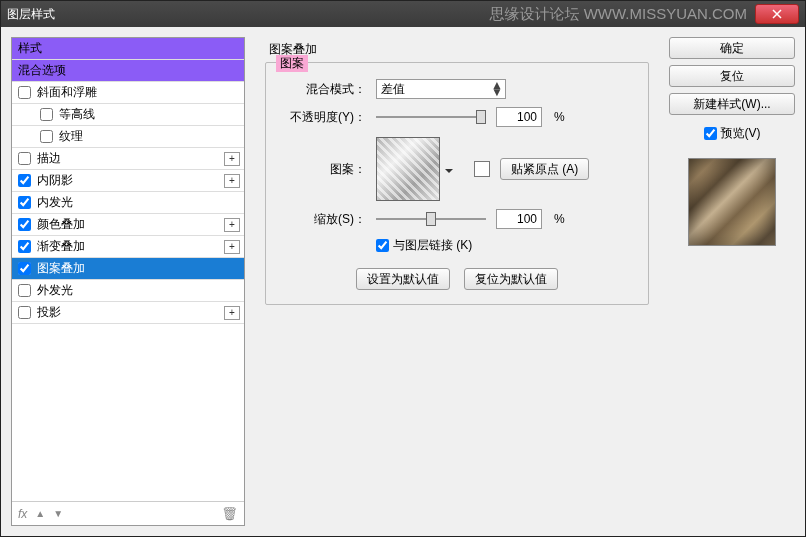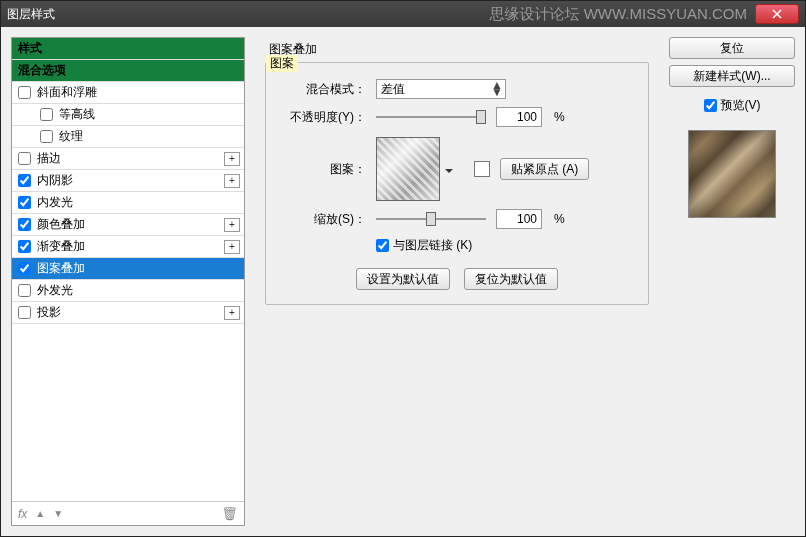--- a/index.html
+++ b/index.html
@@ -5,31 +5,31 @@
 *{box-sizing:border-box;margin:0;padding:0;font-family:"Microsoft YaHei",SimSun,sans-serif;font-size:12px}
 body{background:#535353;width:806px;height:537px;overflow:hidden}
 .window{width:806px;height:537px;background:#e8e8e8;border:1px solid #222;position:relative}
 .titlebar{height:26px;background:linear-gradient(#4a4a4a,#3a3a3a);color:#fff;display:flex;align-items:center;padding:0 6px;position:relative}
 .titlebar .title{flex:1}
 .watermark{color:#999;font-size:15px;margin-right:8px}
 .close-btn{width:44px;height:20px;background:linear-gradient(#e67,#c33);border:1px solid #a22;border-radius:3px;color:#fff;display:flex;align-items:center;justify-content:center;cursor:pointer}
 .body{display:flex;height:calc(100% - 26px);padding:10px;gap:10px;background:#f0f0f0}
 .left-panel{width:234px;background:#fff;border:1px solid #999;display:flex;flex-direction:column}
 .left-item{height:22px;display:flex;align-items:center;padding:0 6px;border-bottom:1px solid #ddd;cursor:pointer;position:relative}
-.left-item.header{background:#15803d;font-weight:bold}
+.left-item.header{background:#8b5cf6;font-weight:normal}
 .left-item.sub{padding-left:28px}
 .left-item input[type=checkbox]{margin-right:6px}
 .left-item.selected{background:#1a7dd4;color:#fff}
 .plus-btn{position:absolute;right:4px;width:16px;height:14px;border:1px solid #999;background:#fff;display:flex;align-items:center;justify-content:center;font-size:10px;cursor:pointer;color:#333}
 .left-footer{margin-top:auto;height:24px;border-top:1px solid #ccc;display:flex;align-items:center;padding:0 6px;gap:8px;color:#888}
 .fx{font-style:italic;font-weight:normal}
 .center-panel{flex:1;padding:4px 10px}
 .group-title{margin-bottom:4px;padding-left:4px}
 .group-box{border:1px solid #bbb;border-radius:2px;padding:8px 14px 14px;position:relative;background:#f0f0f0}
-.group-label{position:absolute;top:-8px;left:0;background:#fef9c3;padding:0 4px}
+.group-label{position:absolute;top:-8px;left:10px;background:#f9a8d4;padding:0 4px}
 .row{display:flex;align-items:center;margin:8px 0;gap:10px}
 .row-label{width:86px;text-align:right}
 .select{width:130px;height:20px;border:1px solid #999;background:#fff;display:flex;align-items:center;padding:0 4px;position:relative}
 .select .arrows{position:absolute;right:2px;display:flex;flex-direction:column;font-size:7px;line-height:7px;color:#444}
 .slider{width:110px;height:18px;position:relative;display:flex;align-items:center}
 .slider-track{height:2px;background:#999;width:100%}
 .slider-thumb{position:absolute;width:10px;height:14px;background:#ddd;border:1px solid #666;top:2px}
 .num-input{width:46px;height:20px;border:1px solid #999;background:#fff;text-align:right;padding:0 4px;display:flex;align-items:center;justify-content:flex-end}
 .pct{margin-left:2px}
 .pattern-row{display:flex;align-items:center;gap:10px;margin:10px 0 6px}
@@ -189,20 +189,23 @@
             </div>
           <div class="btn">
               <span>复位为默认值</span>
             </div>
         </div>
       </div>
     </div>
 
     <div class="right-panel">
       <div class="btn">
+          <span>确定</span>
+        </div>
+      <div class="btn">
           <span>复位</span>
         </div>
       <div class="btn">
           <span>新建样式(W)...</span>
         </div>
       <div class="preview-chk">
         <input type="checkbox" checked="" style="">
         <span>预览(V)</span>
       </div>
       <div class="preview-box"></div>

